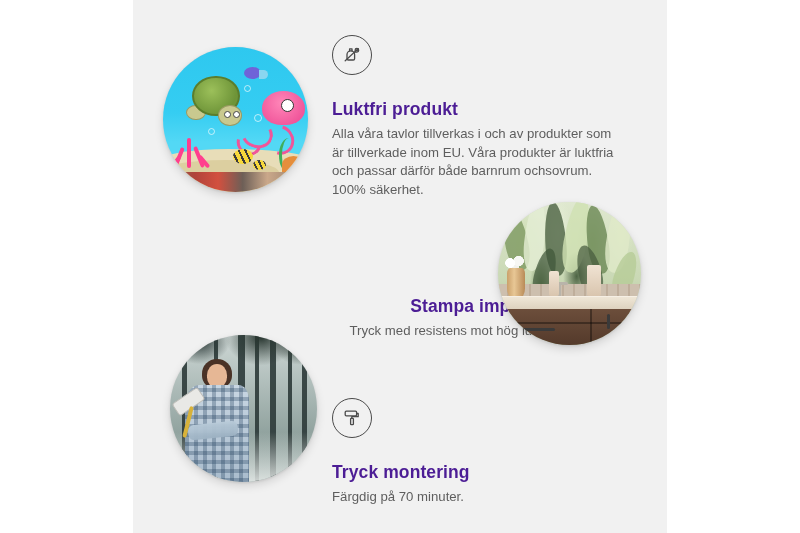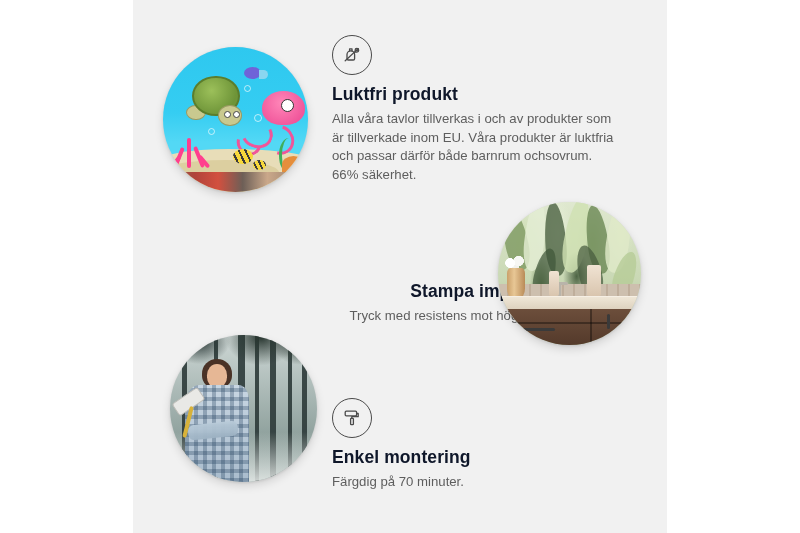--- a/index.html
+++ b/index.html
@@ -49,23 +49,23 @@
     box-sizing: border-box;
     display: flex;
     align-items: center;
     justify-content: center;
   }
   .icon-circle svg { display: block; }
 
   .feat-title {
     font-size: 17.5px;
     font-weight: bold;
-    color: #0f172a;
+    color: #4c1d95;
     letter-spacing: 0.1px;
-    margin-top: 9px;
+    margin-top: 24px;
     line-height: 1.2;
   }
   .feat-desc {
     font-size: 13.2px;
     color: #5e5e5e;
     line-height: 1.42;
     margin-top: 5px;
   }
   .align-left  { text-align: left; }
   .align-right { text-align: right; }
@@ -318,21 +318,21 @@
           <svg width="26" height="26" viewBox="0 0 26 26" fill="none" stroke="#4a4a4a" stroke-width="1.3" stroke-linecap="round" stroke-linejoin="round">
             <path d="M8 12.5c0-2 1.7-3.6 3.8-3.6s3.8 1.6 3.8 3.6v4.2c0 .7-.6 1.3-1.3 1.3H9.3c-.7 0-1.3-.6-1.3-1.3z"></path>
             <path d="M10.6 8.9V6.8h2.4v2.1"></path>
             <path d="M15.8 10.1h2.1c1 0 1.8-.8 1.8-1.8s-.8-1.8-1.8-1.8-1.8.8-1.8 1.8"></path>
             <path d="M16.3 9.1l2.4-1"></path>
             <path d="M6.2 18.8L19.2 6.6"></path>
           </svg>
         </div>
       </div>
       <div class="feat-title">Luktfri produkt</div>
-      <div class="feat-desc">Alla våra tavlor tillverkas i och av produkter som är tillverkade inom EU. Våra produkter är luktfria och passar därför både barnrum ochsovrum. 66% säkerhet.</div>
+      <div class="feat-desc">Alla våra tavlor tillverkas i och av produkter som är tillverkade inom EU. Våra produkter är luktfria och passar därför både barnrum ochsovrum. 100% säkerhet.</div>
     </div>
 
     <div class="feature align-right" style="left:70px; top:232px; width:390px;">
       <div class="icon-wrap">
         <div class="icon-circle">
           <svg width="26" height="26" viewBox="0 0 26 26" fill="none" stroke="#4a4a4a" stroke-width="1.3" stroke-linecap="round" stroke-linejoin="round">
             <path d="M5.5 14.4c0-4.1 3.4-7.4 7.5-7.4s7.5 3.3 7.5 7.4"></path>
             <path d="M5.5 14.4c1.3-1.9 3.8-1.9 5 0 1.3-1.9 3.8-1.9 5 0 1.3-1.9 3.8-1.9 5 0"></path>
             <path d="M13 7V5.3"></path>
             <path d="M13 14.6v4.1c0 1-.8 1.8-1.8 1.8s-1.8-.8-1.8-1.8"></path>
@@ -399,18 +399,18 @@
     <div class="feature align-left" style="left:199px; top:398px; width:280px;">
       <div class="icon-wrap">
         <div class="icon-circle">
           <svg width="26" height="26" viewBox="0 0 26 26" fill="none" stroke="#4a4a4a" stroke-width="1.3" stroke-linecap="round" stroke-linejoin="round">
             <rect x="6.2" y="6.2" width="11.4" height="4.6" rx="1.1"></rect>
             <path d="M17.6 8.5h1.6v3.2h-6.4v1.6"></path>
             <rect x="11.6" y="13.3" width="2.8" height="6.4" rx="0.8"></rect>
           </svg>
         </div>
       </div>
-      <div class="feat-title">Enkel montering</div>
+      <div class="feat-title">Tryck montering</div>
       <div class="feat-desc">Färgdig på 70 minuter.</div>
     </div>
 
   </div>
 </div>
 
 </body></html>

